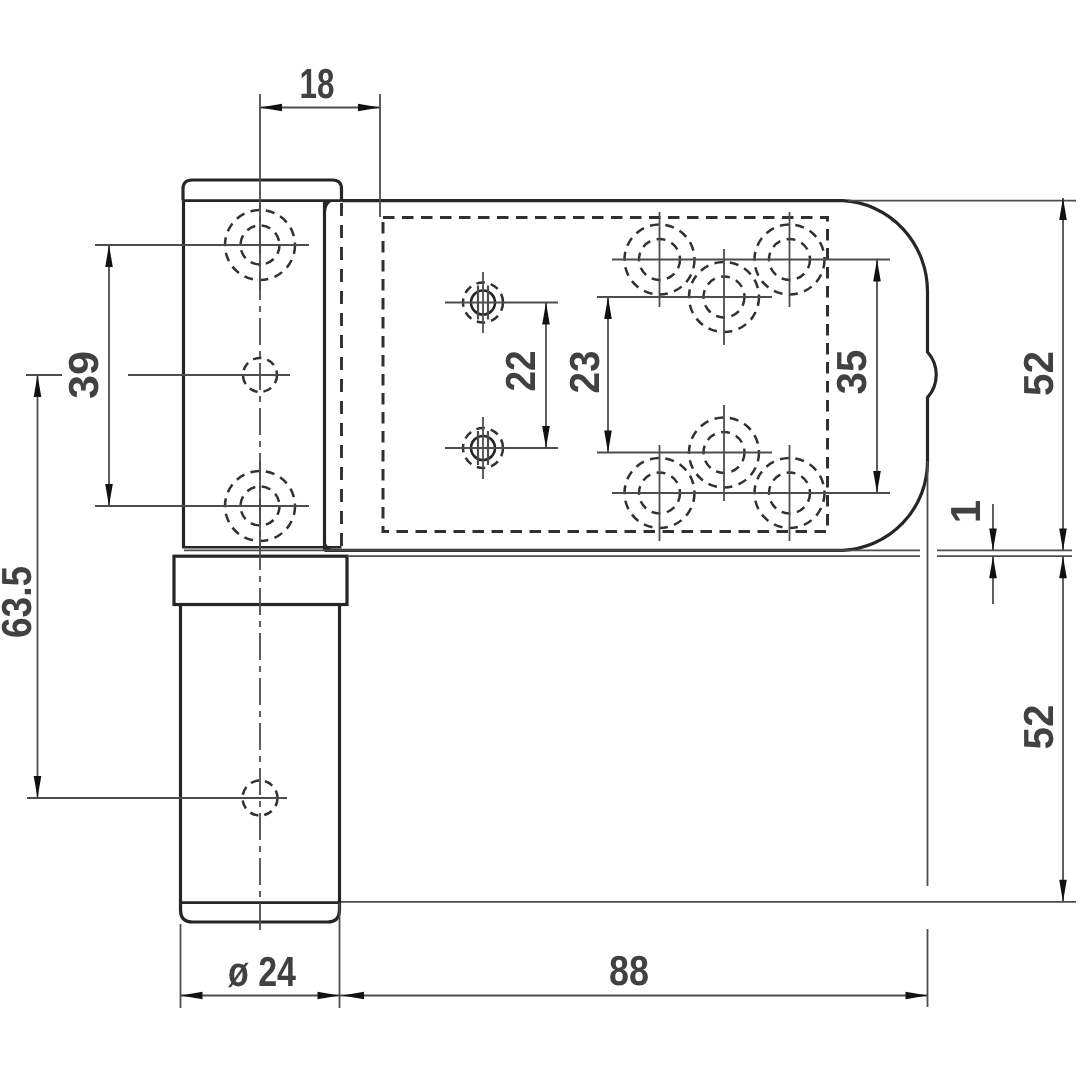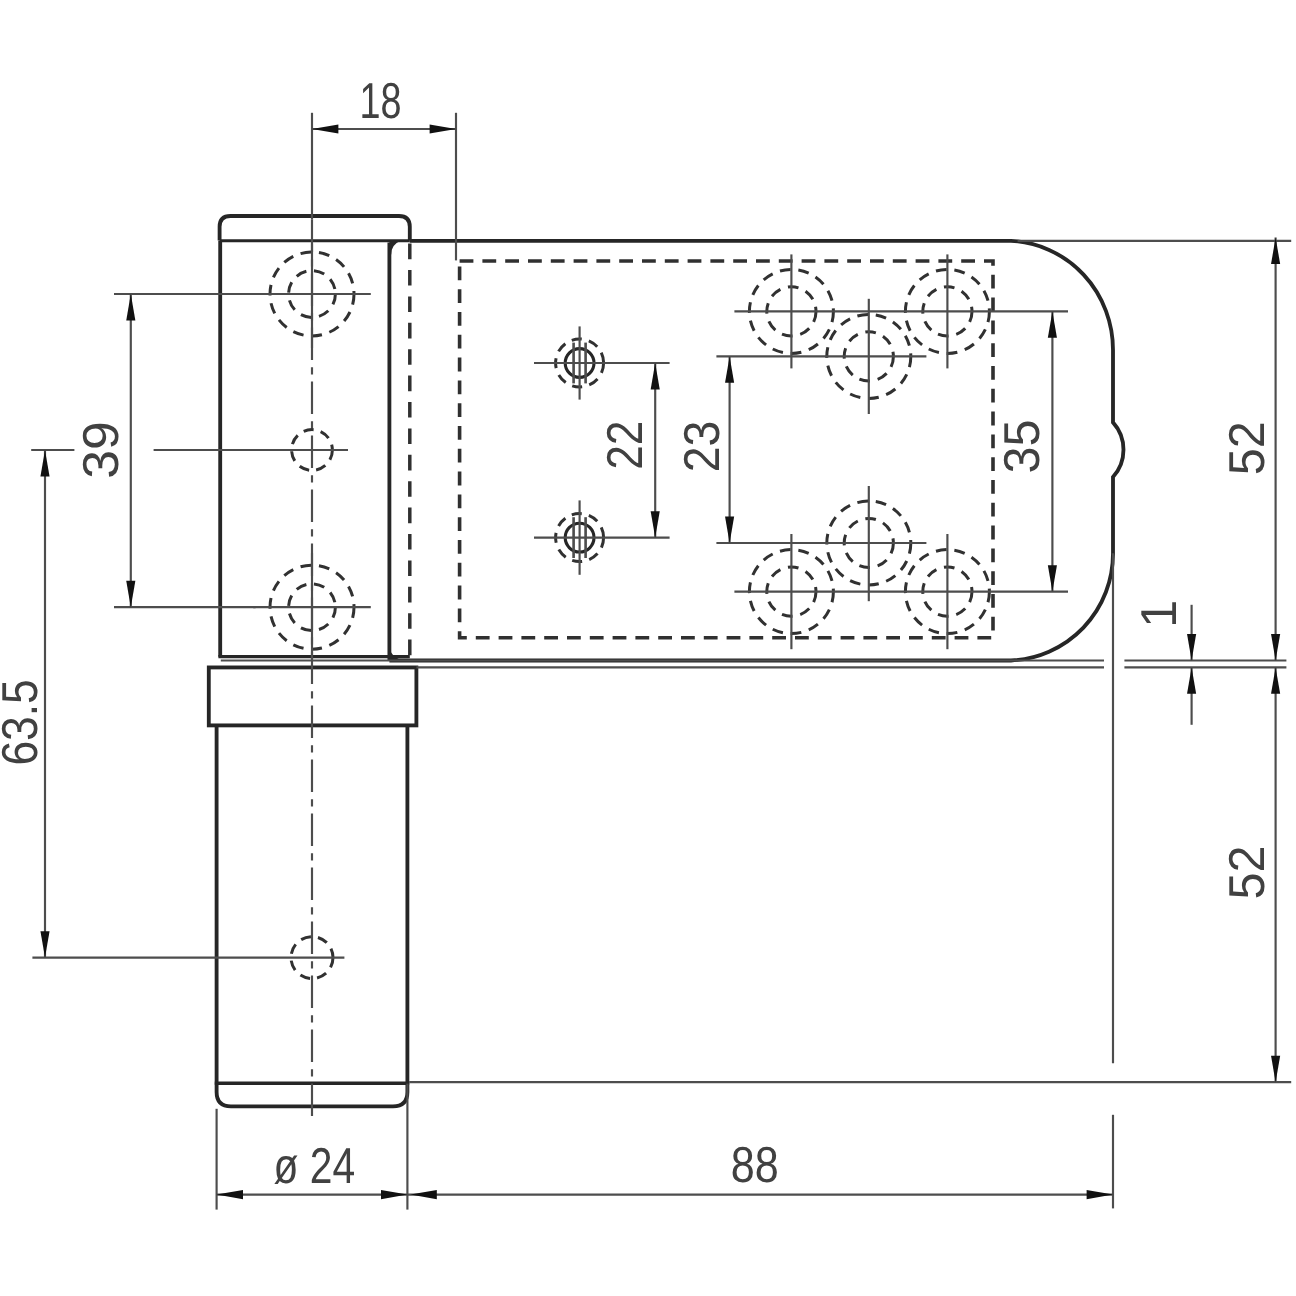--- a/index.html
+++ b/index.html
@@ -1,16 +1,16 @@
 <!DOCTYPE html>
 <html><head>
 <meta charset="utf-8">
 <style>
   html,body{margin:0;padding:0;background:#ffffff;}
-  .wrap{width:1080px;height:1080px;background:#eab308;}
+  .wrap{width:1080px;height:1080px;background:#eab308;font-weight:bold;}
   text{font-family:"Liberation Sans",sans-serif;fill:#414141;text-rendering:geometricPrecision;}
 </style>
 </head>
 <body>
 
 <div class="wrap">
 <svg width="1080" height="1080" viewBox="0 0 1080 1080" xmlns="http://www.w3.org/2000/svg">
 
   <rect x="0" y="0" width="1080" height="1080" fill="#ffffff"></rect>
 

